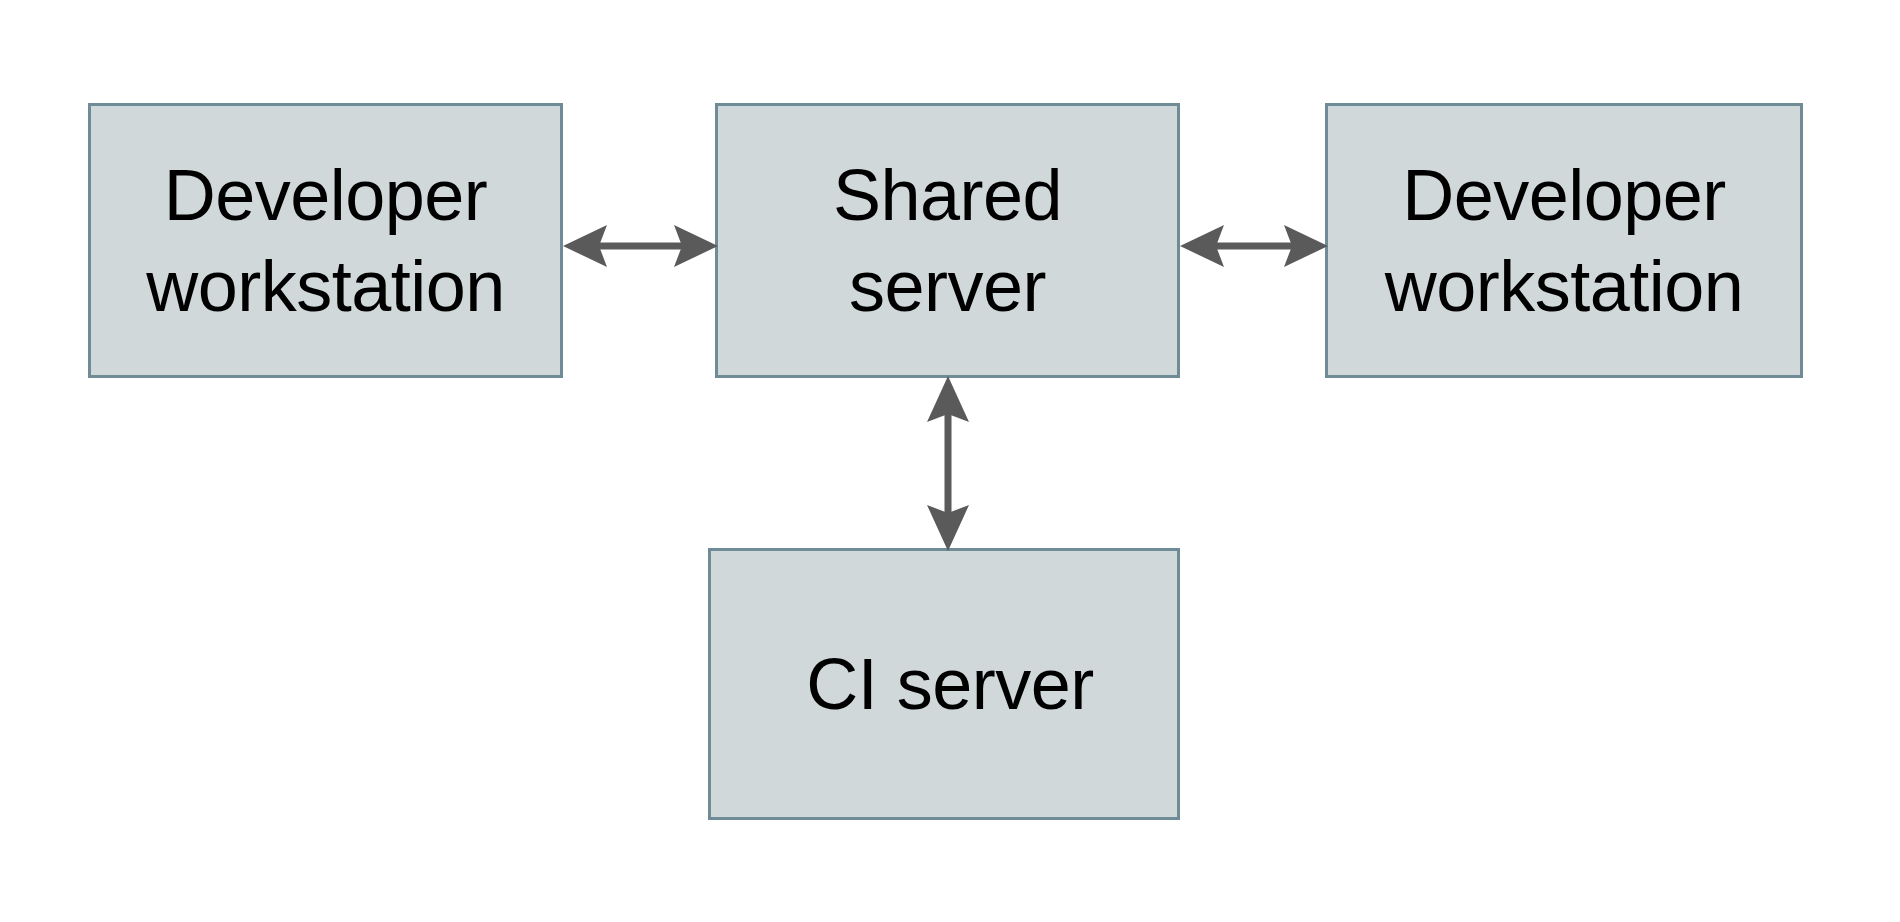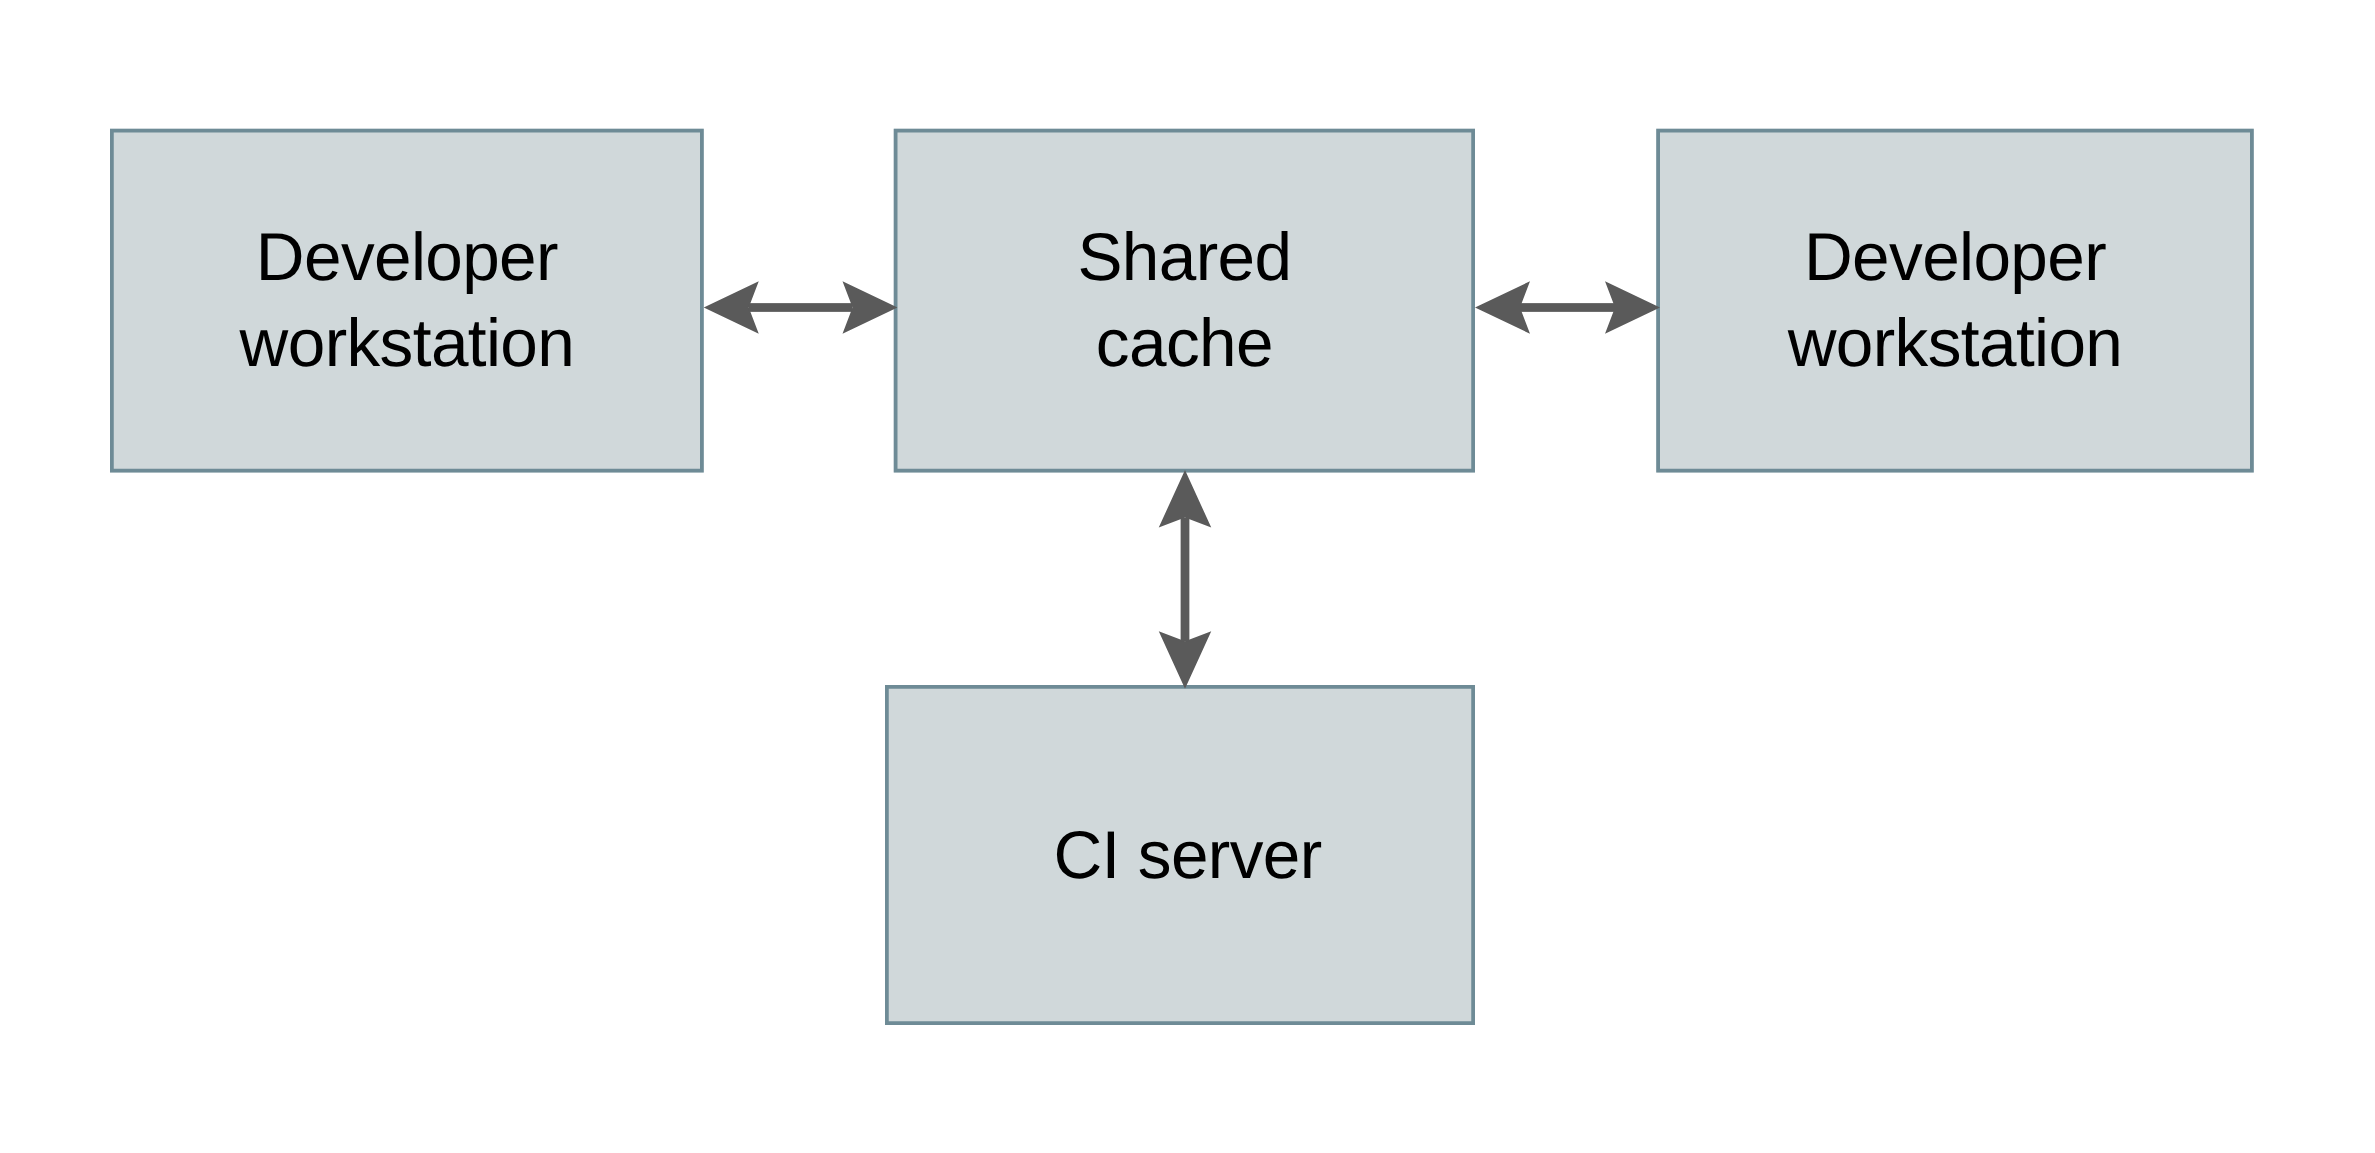--- a/index.html
+++ b/index.html
@@ -25,21 +25,21 @@
     box-sizing: border-box;
     background: #d0d8da;
     border: 3px solid #6e8b96;
     display: flex;
     align-items: center;
     justify-content: center;
     text-align: center;
   }
   .node-label {
     font-family: "Liberation Sans", sans-serif;
-    font-size: 54px;
+    font-size: 72px;
     line-height: 1.26;
     color: #000000;
     letter-spacing: -0.5px;
     font-weight: 400;
     white-space: pre-line;
     padding: 0 8px;
   }
   #node-dev-left  { left: 88px;  top: 103px; width: 475px; height: 275px; }
   #node-cache     { left: 715px; top: 103px; width: 465px; height: 275px; }
   #node-dev-right { left: 1325px; top: 103px; width: 478px; height: 275px; }
@@ -58,21 +58,21 @@
 
 <div id="canvas">
 
   <div class="node" id="node-dev-left">
     <span class="node-label">Developer
 workstation</span>
   </div>
 
   <div class="node" id="node-cache">
     <span class="node-label">Shared
-cache</span>
+server</span>
   </div>
 
   <div class="node" id="node-dev-right">
     <span class="node-label">Developer
 workstation</span>
   </div>
 
   <div class="node" id="node-ci">
     <span class="node-label">CI server</span>
   </div>

